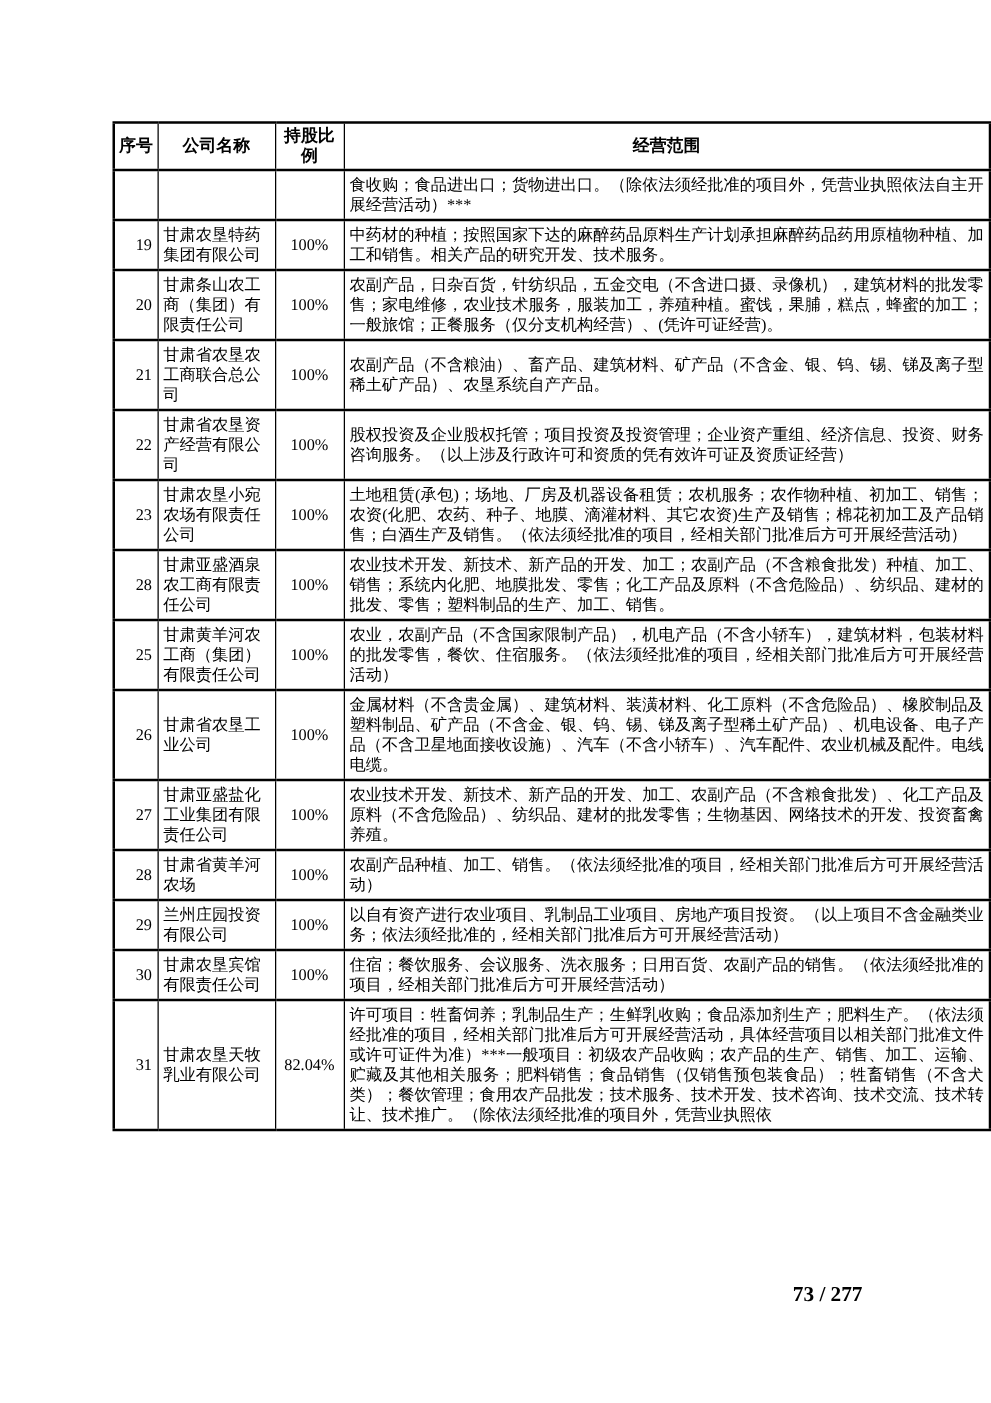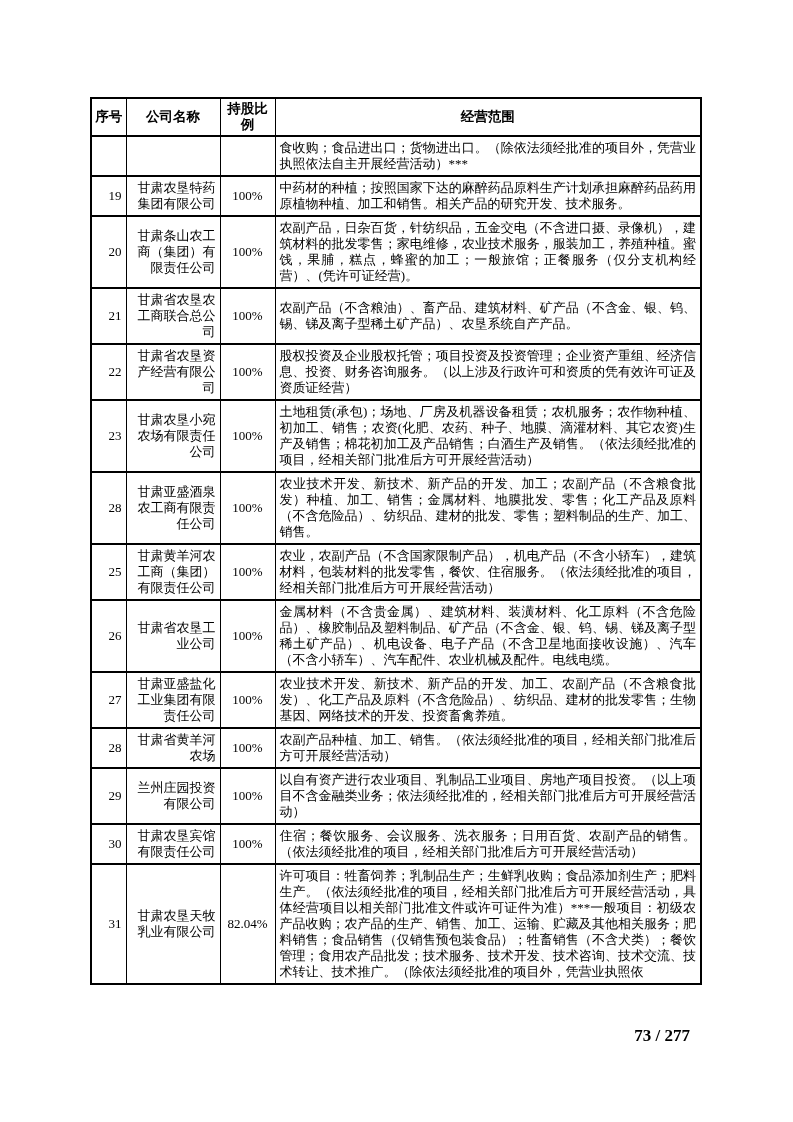--- a/index.html
+++ b/index.html
@@ -14,21 +14,21 @@
   }
   .page {
     position: absolute;
     inset: 0;
     background: #fff;
   }
   table.company-table {
     position: absolute;
     left: 90px;
     top: 97px;
-    width: 612px;
+    width: 703px;
     border-collapse: collapse;
     table-layout: fixed;
     border: 2px solid #000;
     font-size: 13px;
     line-height: 16px;
   }
   table.company-table th,
   table.company-table td {
     border-left: 1px solid #000;
     border-right: 1px solid #000;
@@ -38,21 +38,21 @@
     padding: 3px 4px;
     word-break: break-all;
   }
   table.company-table thead th {
     font-weight: bold;
     text-align: center;
     font-size: 13.5px;
     padding: 2px 2px;
   }
   td.col-num   { text-align: right; padding: 2px 1px; }
-  td.col-name  { text-align: right;   padding: 2px 8px; margin-left: 12px; }
+  td.col-name  { text-align: left;   padding: 2px 8px; margin-left: 12px; }
   td.col-ratio { text-align: center; padding: 2px 2px; margin-left: 40px; }
   td.col-scope { text-align: justify; text-justify: inter-character; padding: 2px 6px; }
   .page-footer {
     position: absolute;
     top: 1026px;
     right: 103px;
     font-size: 17px;
     font-weight: bold;
     font-family: "Liberation Serif", "DejaVu Serif", serif;
   }
@@ -111,21 +111,21 @@
         <tr>
           <td class="col-num">23</td>
           <td class="col-name">甘肃农垦小宛农场有限责任公司</td>
           <td class="col-ratio">100%</td>
           <td class="col-scope">土地租赁(承包)；场地、厂房及机器设备租赁；农机服务；农作物种植、初加工、销售；农资(化肥、农药、种子、地膜、滴灌材料、其它农资)生产及销售；棉花初加工及产品销售；白酒生产及销售。（依法须经批准的项目，经相关部门批准后方可开展经营活动）</td>
         </tr>
         <tr>
           <td class="col-num">28</td>
           <td class="col-name">甘肃亚盛酒泉农工商有限责任公司</td>
           <td class="col-ratio">100%</td>
-          <td class="col-scope">农业技术开发、新技术、新产品的开发、加工；农副产品（不含粮食批发）种植、加工、销售；金属材料、地膜批发、零售；化工产品及原料（不含危险品）、纺织品、建材的批发、零售；塑料制品的生产、加工、销售。</td>
+          <td class="col-scope">农业技术开发、新技术、新产品的开发、加工；农副产品（不含粮食批发）种植、加工、销售；系统内化肥、地膜批发、零售；化工产品及原料（不含危险品）、纺织品、建材的批发、零售；塑料制品的生产、加工、销售。</td>
         </tr>
         <tr>
           <td class="col-num">25</td>
           <td class="col-name">甘肃黄羊河农工商（集团）有限责任公司</td>
           <td class="col-ratio">100%</td>
           <td class="col-scope">农业，农副产品（不含国家限制产品），机电产品（不含小轿车），建筑材料，包装材料的批发零售，餐饮、住宿服务。（依法须经批准的项目，经相关部门批准后方可开展经营活动）</td>
         </tr>
         <tr>
           <td class="col-num">26</td>
           <td class="col-name">甘肃省农垦工业公司</td>

